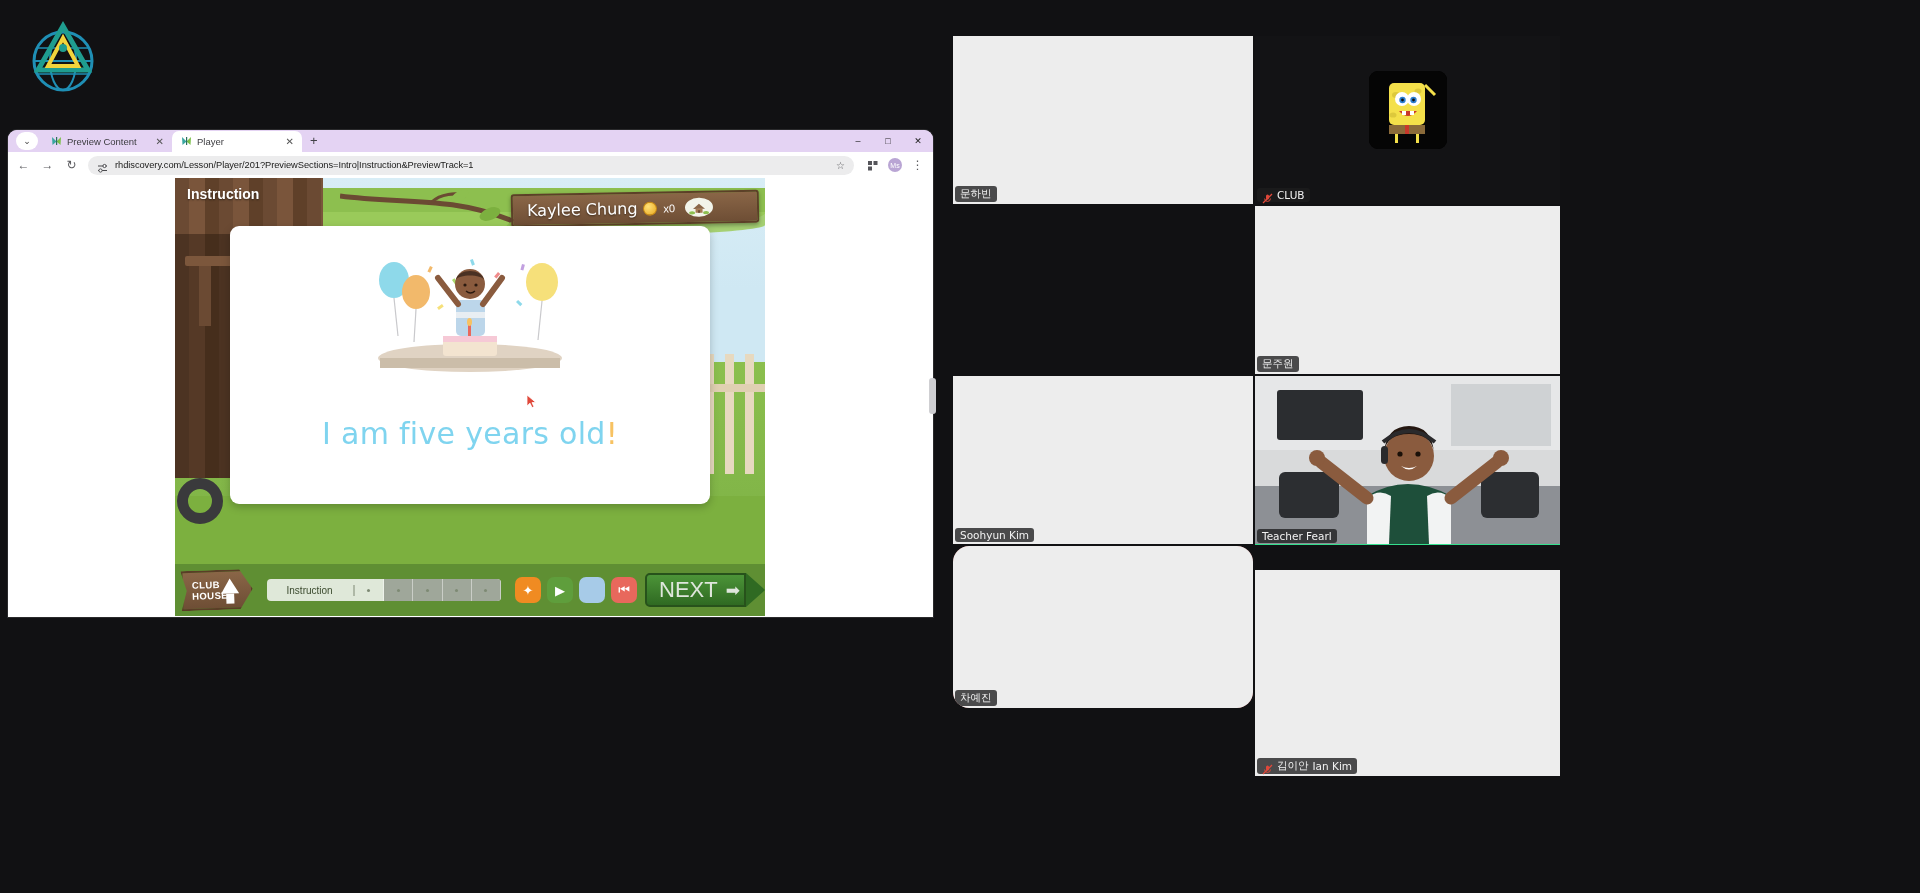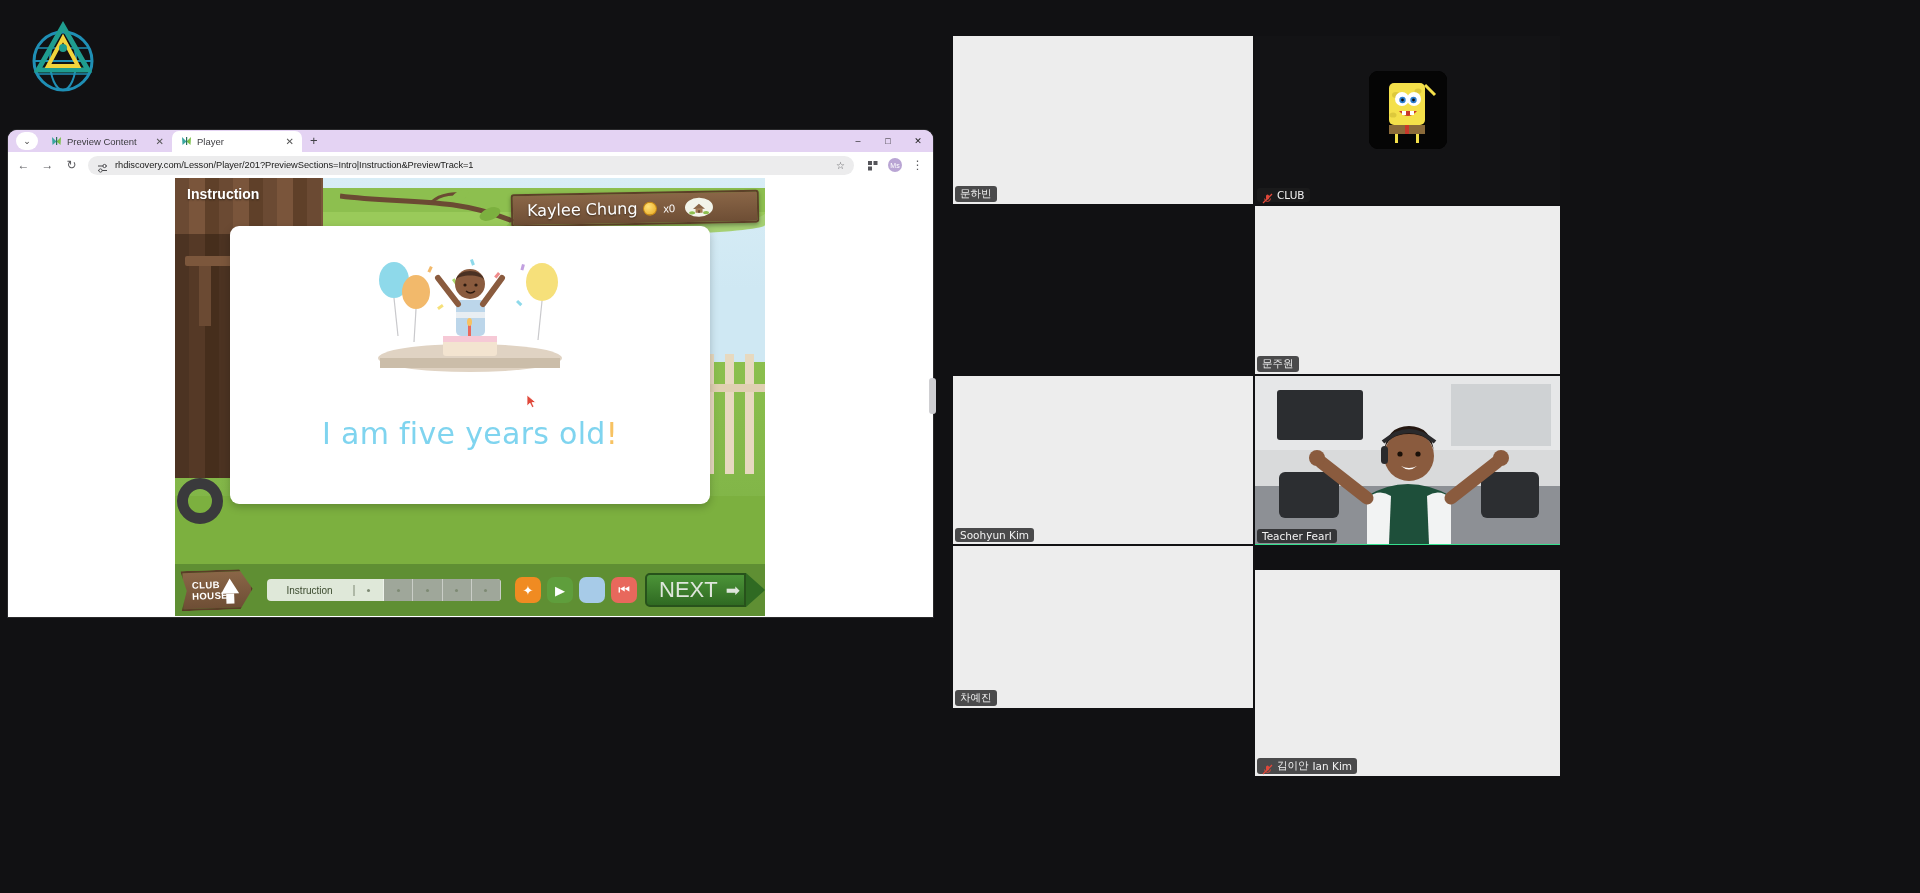--- a/index.html
+++ b/index.html
@@ -460,21 +460,21 @@
         <path d="M196 122 L242 86" stroke="#8a5b3e" stroke-width="13" stroke-linecap="round"></path>
         <circle cx="62" cy="82" r="8" fill="#8a5b3e"></circle>
         <circle cx="246" cy="82" r="8" fill="#8a5b3e"></circle>
       </svg>
     </div>
     <div class="namebar">
       <span class="nmtxt">Teacher Fearl</span>
     </div>
   </div>
 
-  <div class="tile" style="left:0;top:510px;width:300px;height:162px;">
+  <div class="tile" style="left:0;top:510px;width:300px;height:162px;border-radius:16px;">
     <div class="ph"></div>
     <div class="namebar">
       <span class="nmtxt">차예진</span>
     </div>
   </div>
 
   <div class="tile" style="left:302px;top:534px;width:305px;height:206px;">
     <div class="ph"></div>
     <div class="namebar">
       <span class="muteico">

